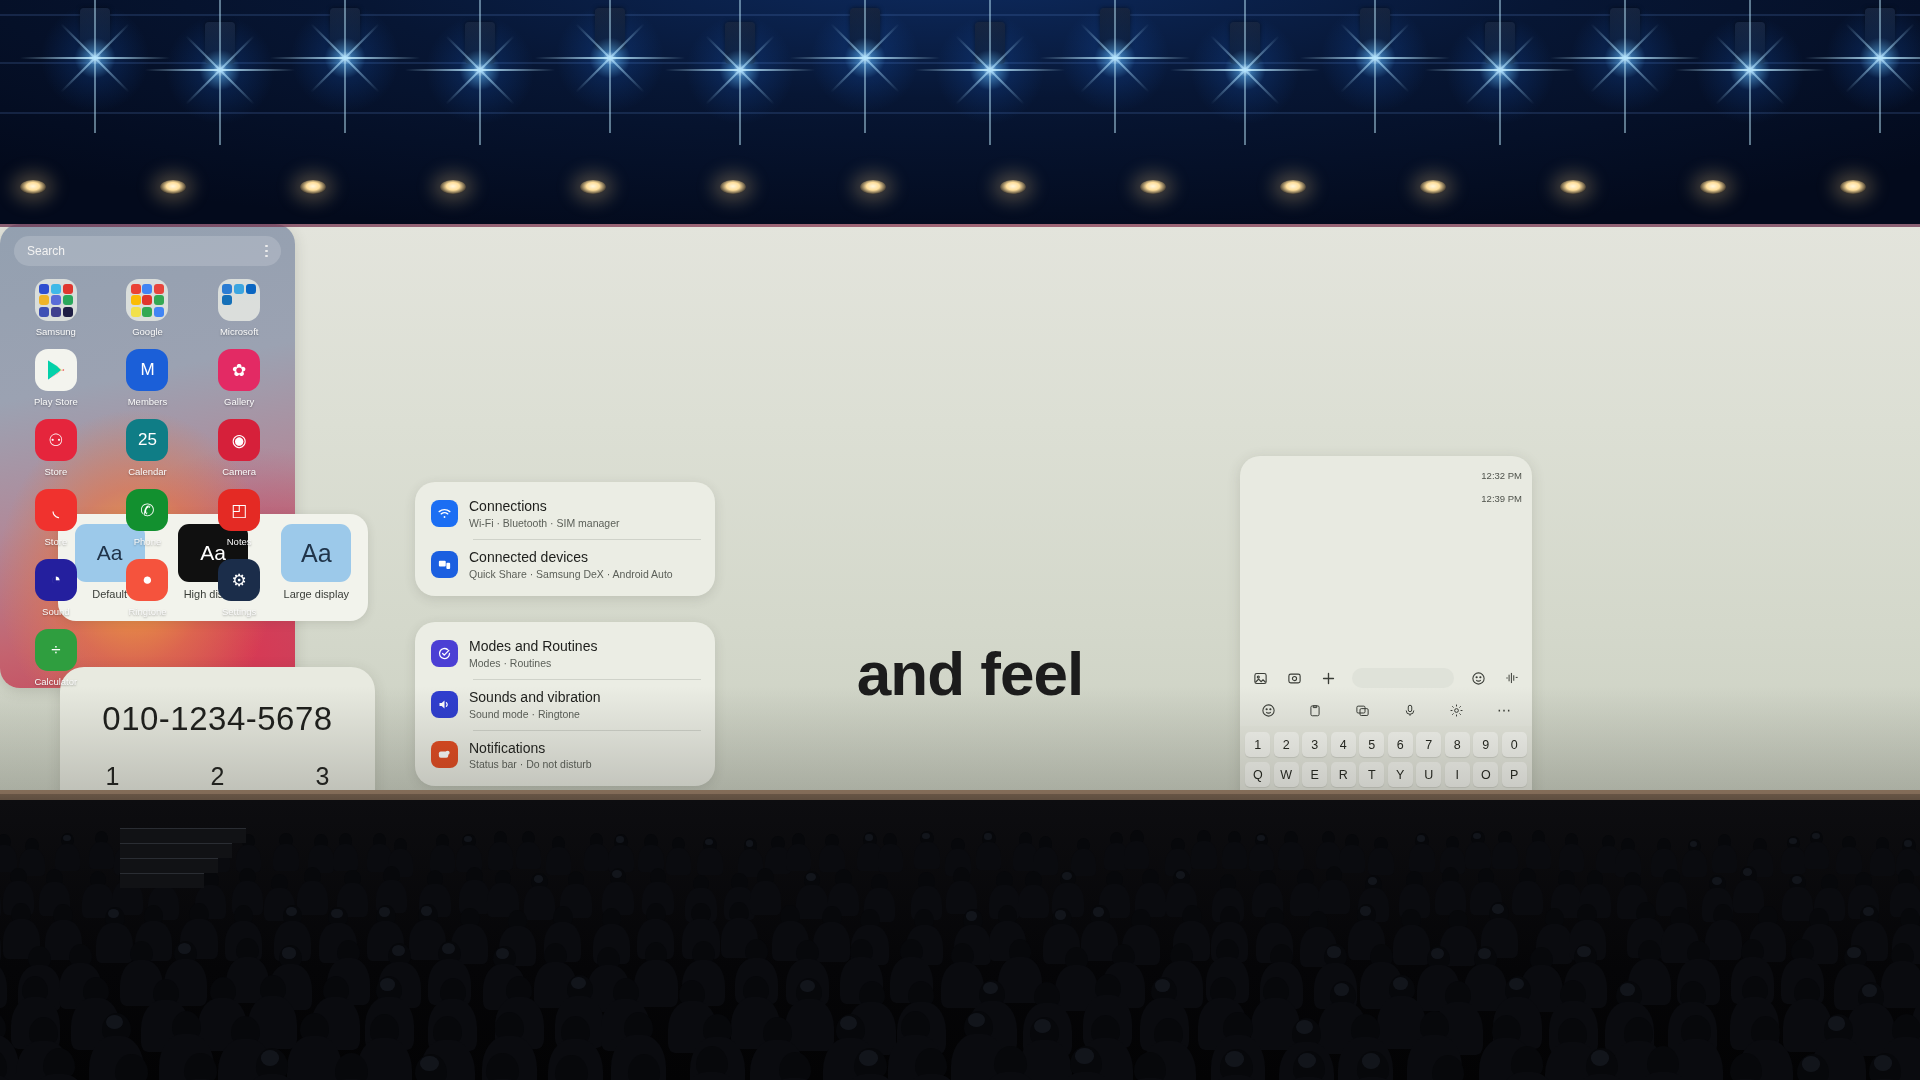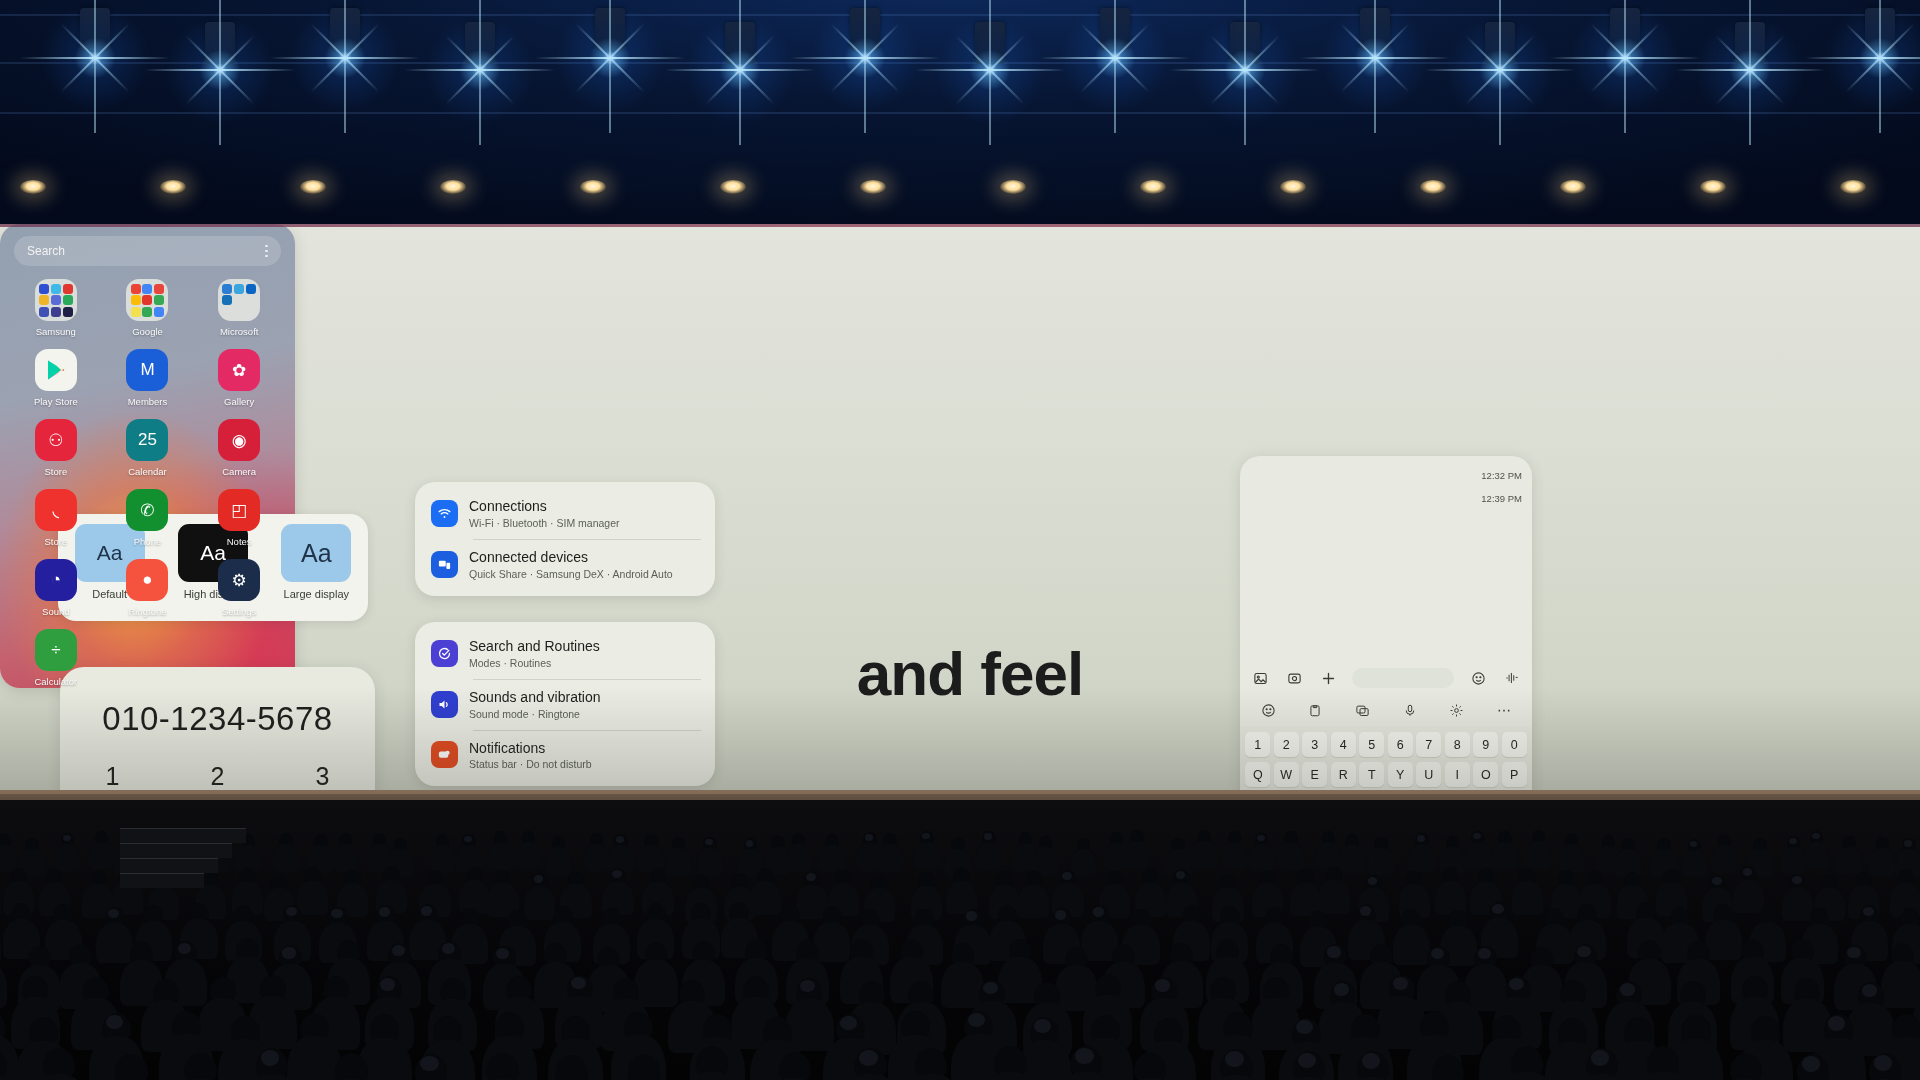--- a/index.html
+++ b/index.html
@@ -379,21 +379,21 @@
       </div>
     <div class="settings-card" id="set-card-2">
     <div class="set-row">
       <div class="set-ic" style="background:#4b3fd4">
             <svg width="15" height="15" viewBox="0 0 24 24" fill="none" stroke="#fff" stroke-width="2.1" stroke-linecap="round">
               <path d="M20 12a8 8 0 1 1-3-6.2"></path>
               <path d="M9 12l2.6 2.6L19 7"></path>
             </svg>
           </div>
       <div>
-        <div class="set-txt-title">Search and Routines</div>
+        <div class="set-txt-title">Modes and Routines</div>
         <div class="set-txt-sub">Modes · Routines</div>
       </div>
     </div>
     <div class="set-row">
       <div class="set-ic" style="background:#2f3ed0">
             <svg width="15" height="15" viewBox="0 0 24 24" fill="#fff">
               <path d="M4 9.5h3.5L12 5.5v13L7.5 14.5H4z"></path>
               <path d="M15 9a4.5 4.5 0 0 1 0 6" fill="none" stroke="#fff" stroke-width="1.9" stroke-linecap="round"></path>
             </svg>
           </div>

